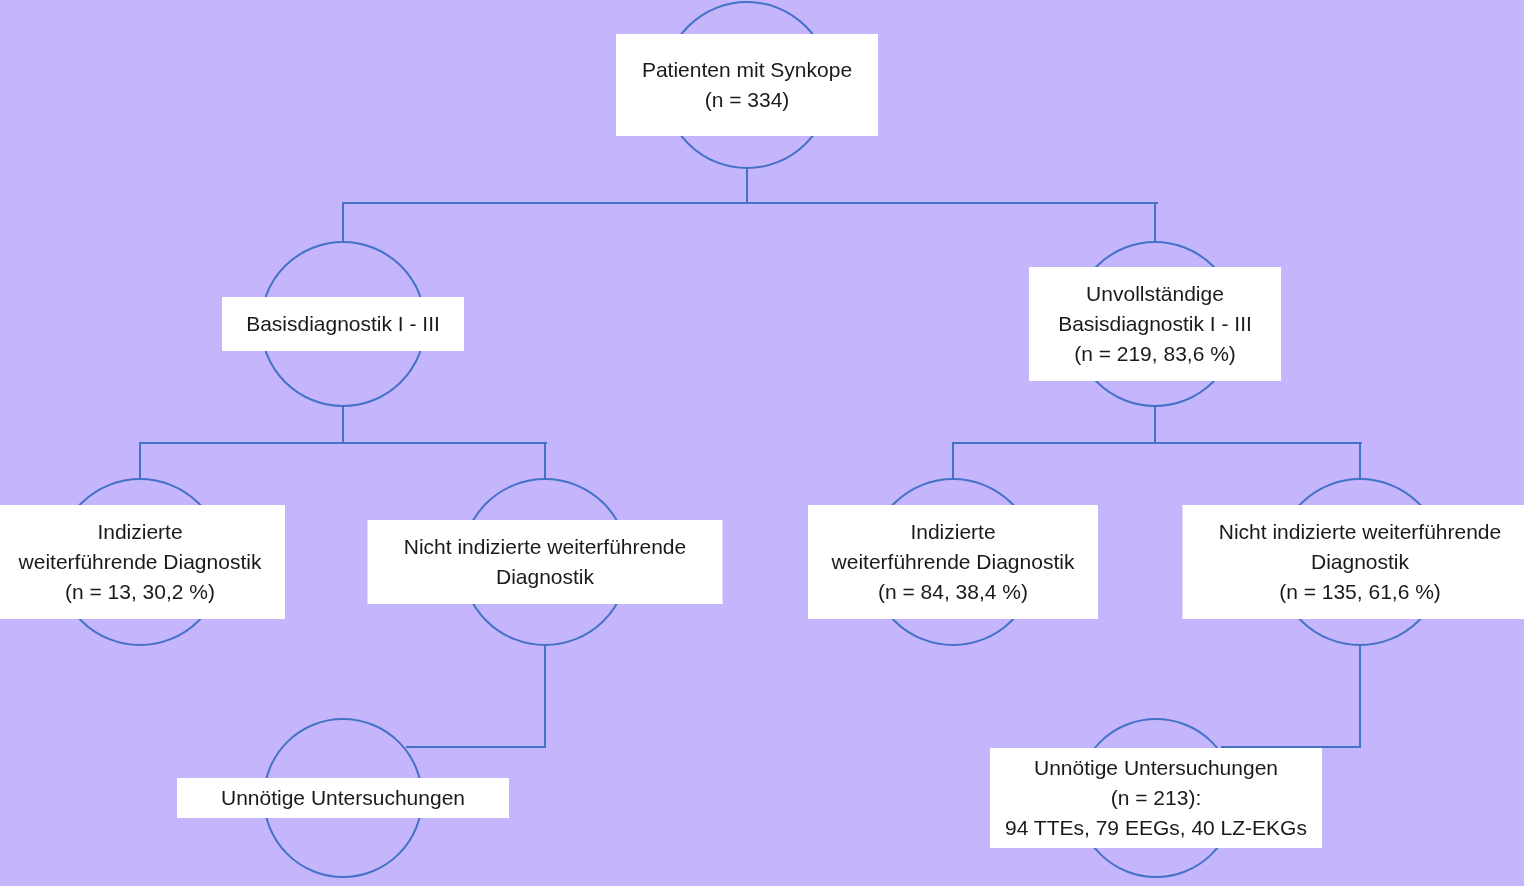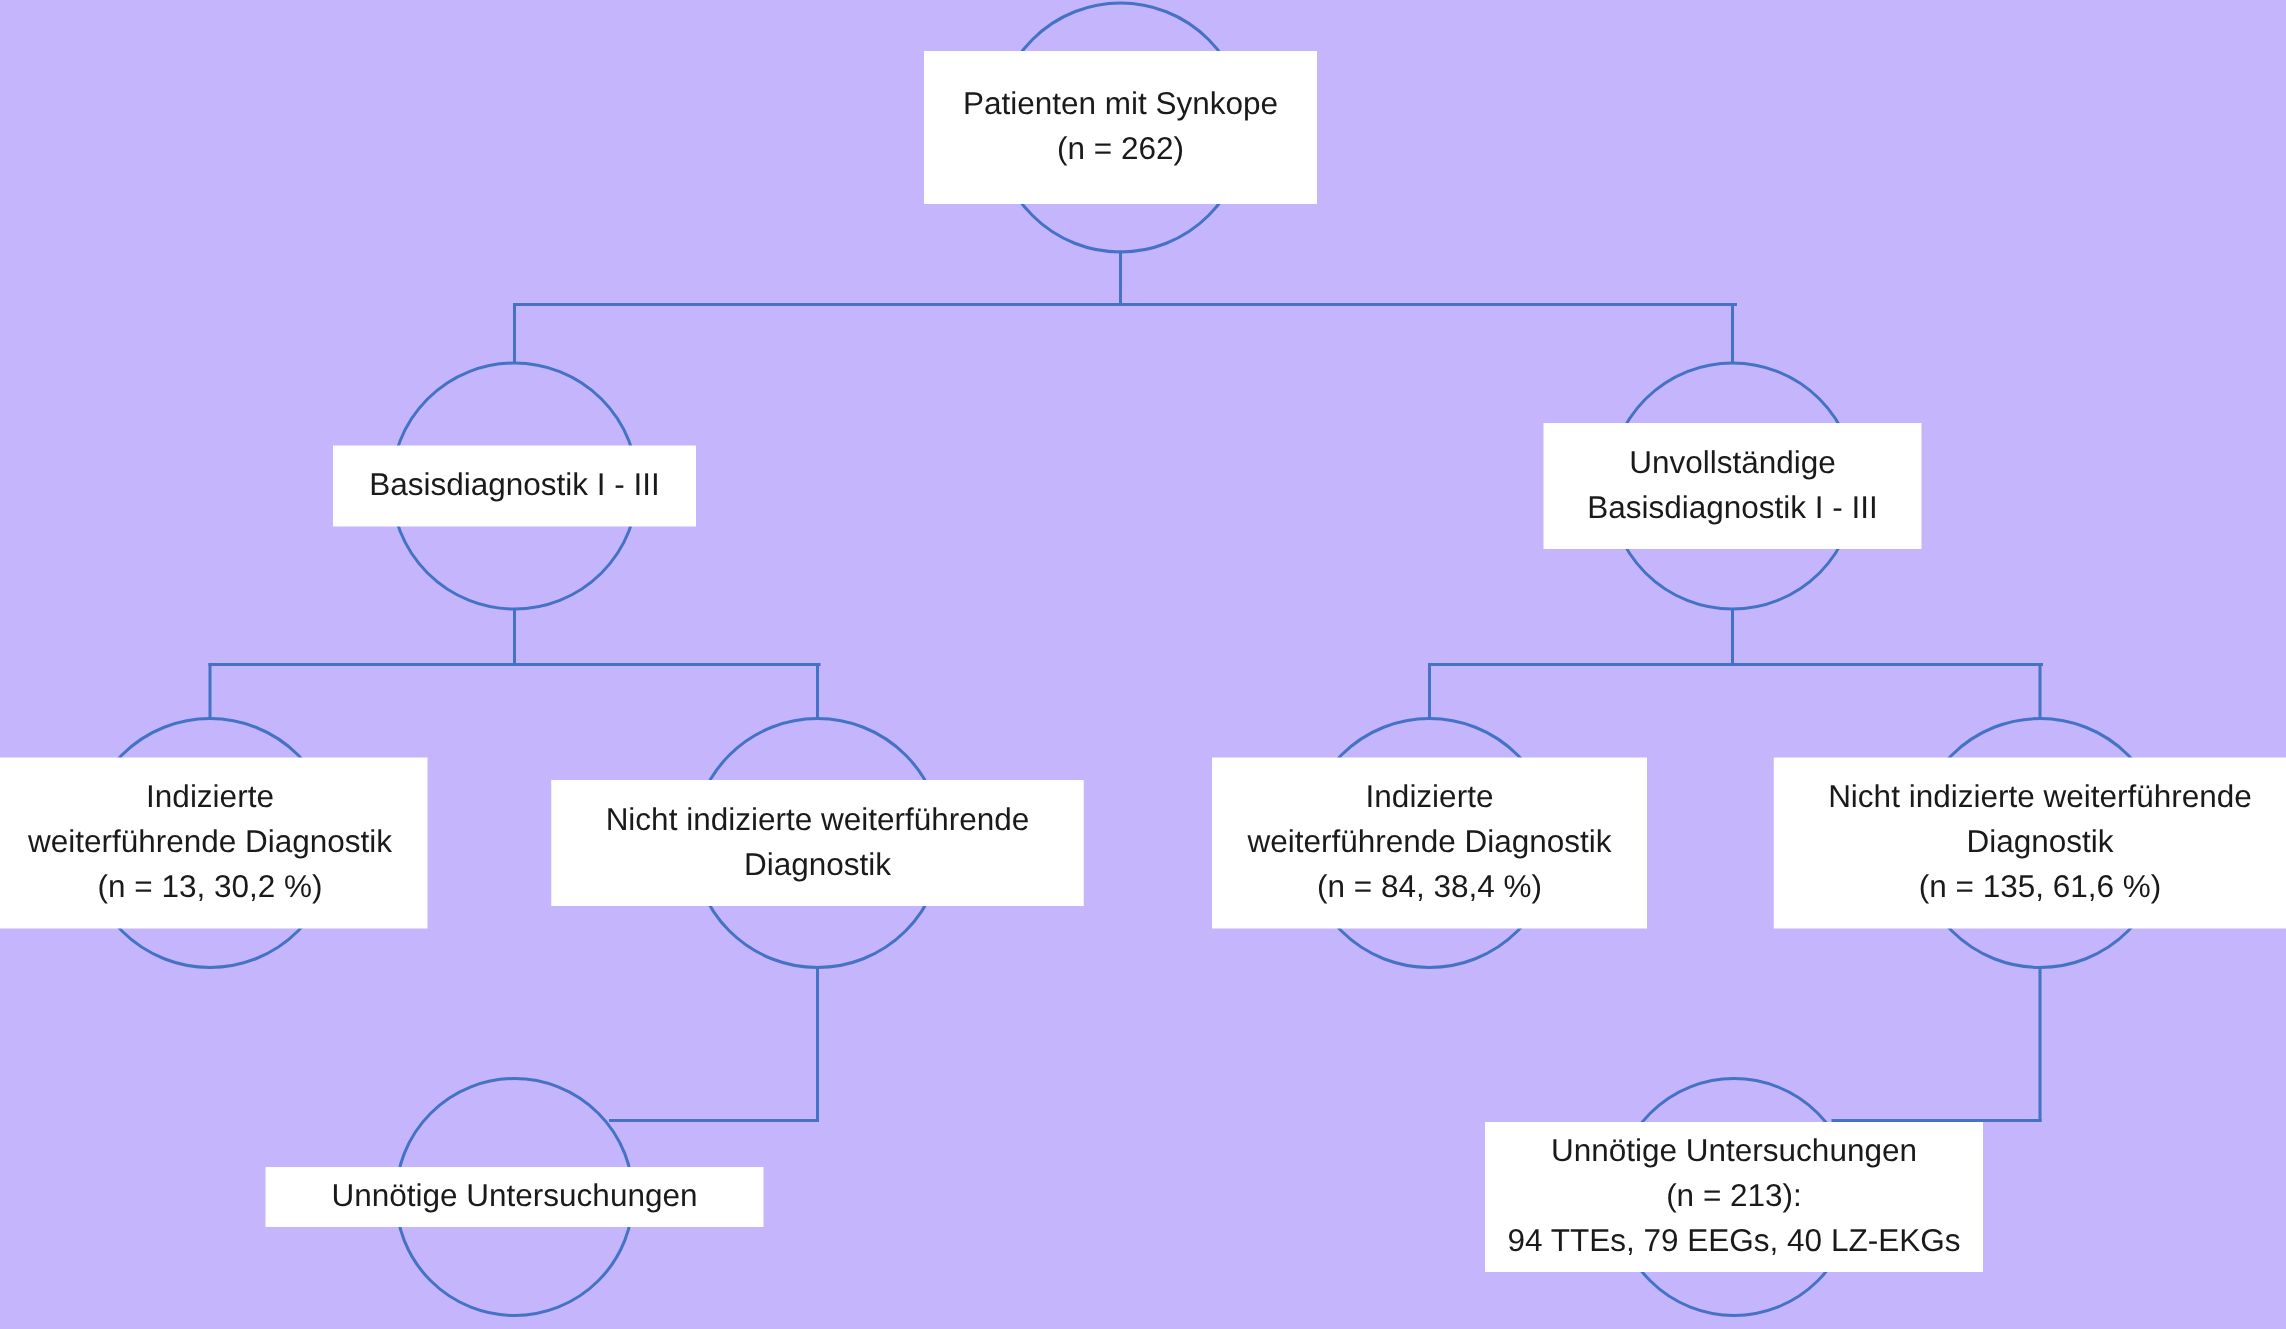--- a/index.html
+++ b/index.html
@@ -58,36 +58,37 @@
 
   <div class="line v" style="left:544px; top:644px; height:104px;"></div>
   <div class="line h" style="left:406px; top:746px; width:140px;"></div>
   <div class="line v" style="left:1359px; top:644px; height:104px;"></div>
   <div class="line h" style="left:1221px; top:746px; width:140px;"></div>
 
   <div class="node" style="left:747px; top:85px;">
     <div class="circle" style="width:168px; height:168px;"></div>
     <div class="label" style="width:262px; padding:21px 0;">
       <div>Patienten mit Synkope</div>
-      <div>(n = 262)</div>
+      <div>(n = 334)</div>
     </div>
   </div>
 
   <div class="node" style="left:343px; top:324px;">
     <div class="circle" style="width:166px; height:166px;"></div>
     <div class="label" style="width:242px; padding:12px 0;">
       <div>Basisdiagnostik I - III</div>
     </div>
   </div>
 
   <div class="node" style="left:1155px; top:324px;">
     <div class="circle" style="width:166px; height:166px;"></div>
     <div class="label" style="width:252px; padding:12px 0;">
       <div>Unvollständige</div>
       <div>Basisdiagnostik I - III</div>
+      <div>(n = 219, 83,6 %)</div>
     </div>
   </div>
 
   <div class="node" style="left:140px; top:562px;">
     <div class="circle" style="width:168px; height:168px;"></div>
     <div class="label" style="width:290px; padding:12px 0;">
       <div>Indizierte</div>
       <div>weiterführende Diagnostik</div>
       <div>(n = 13, 30,2 %)</div>
     </div>

